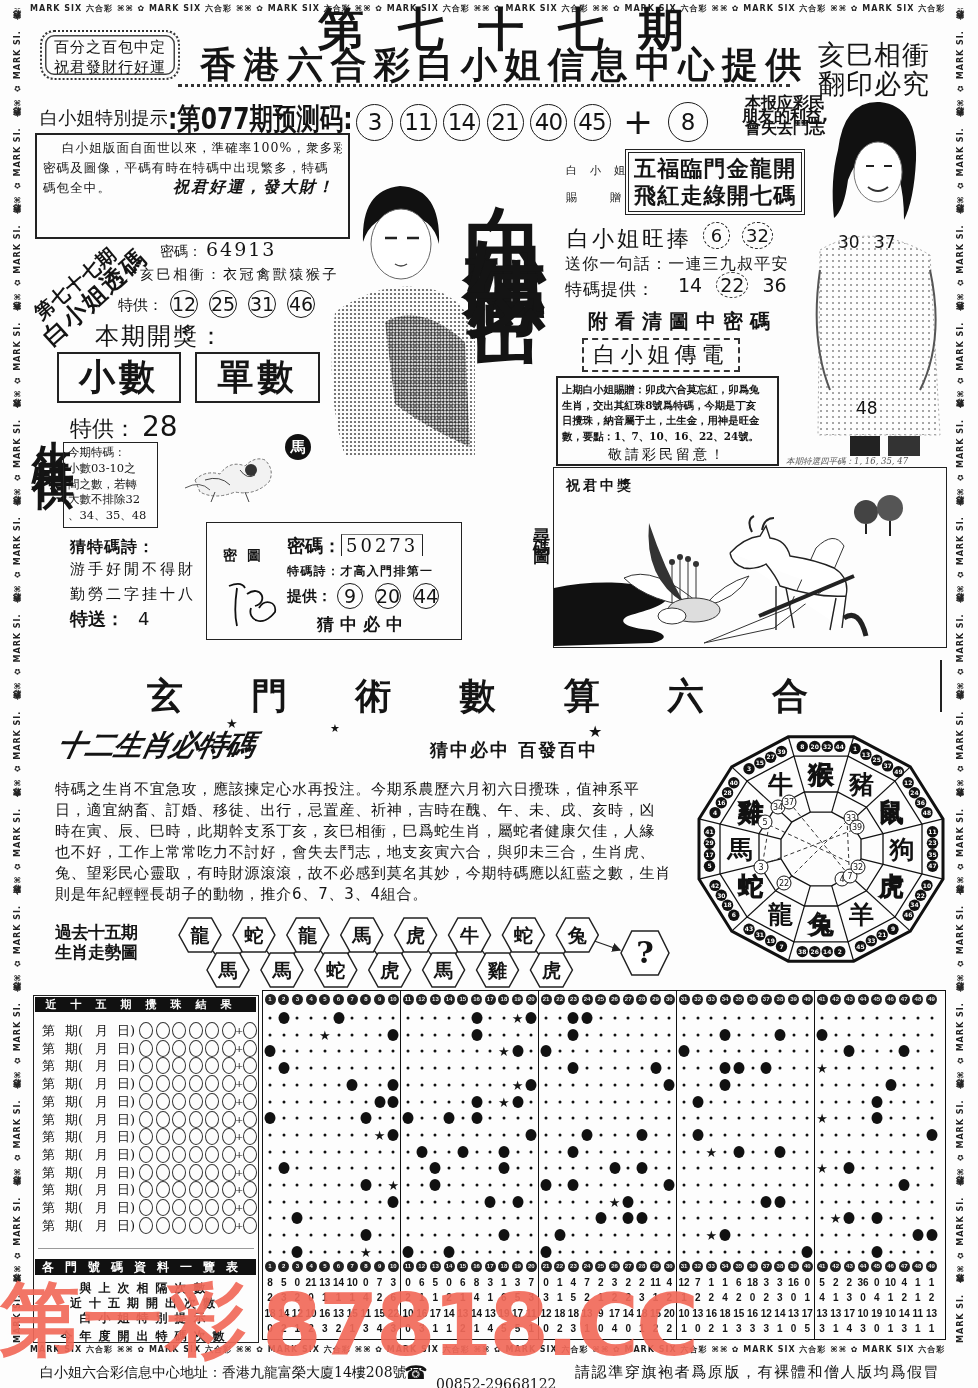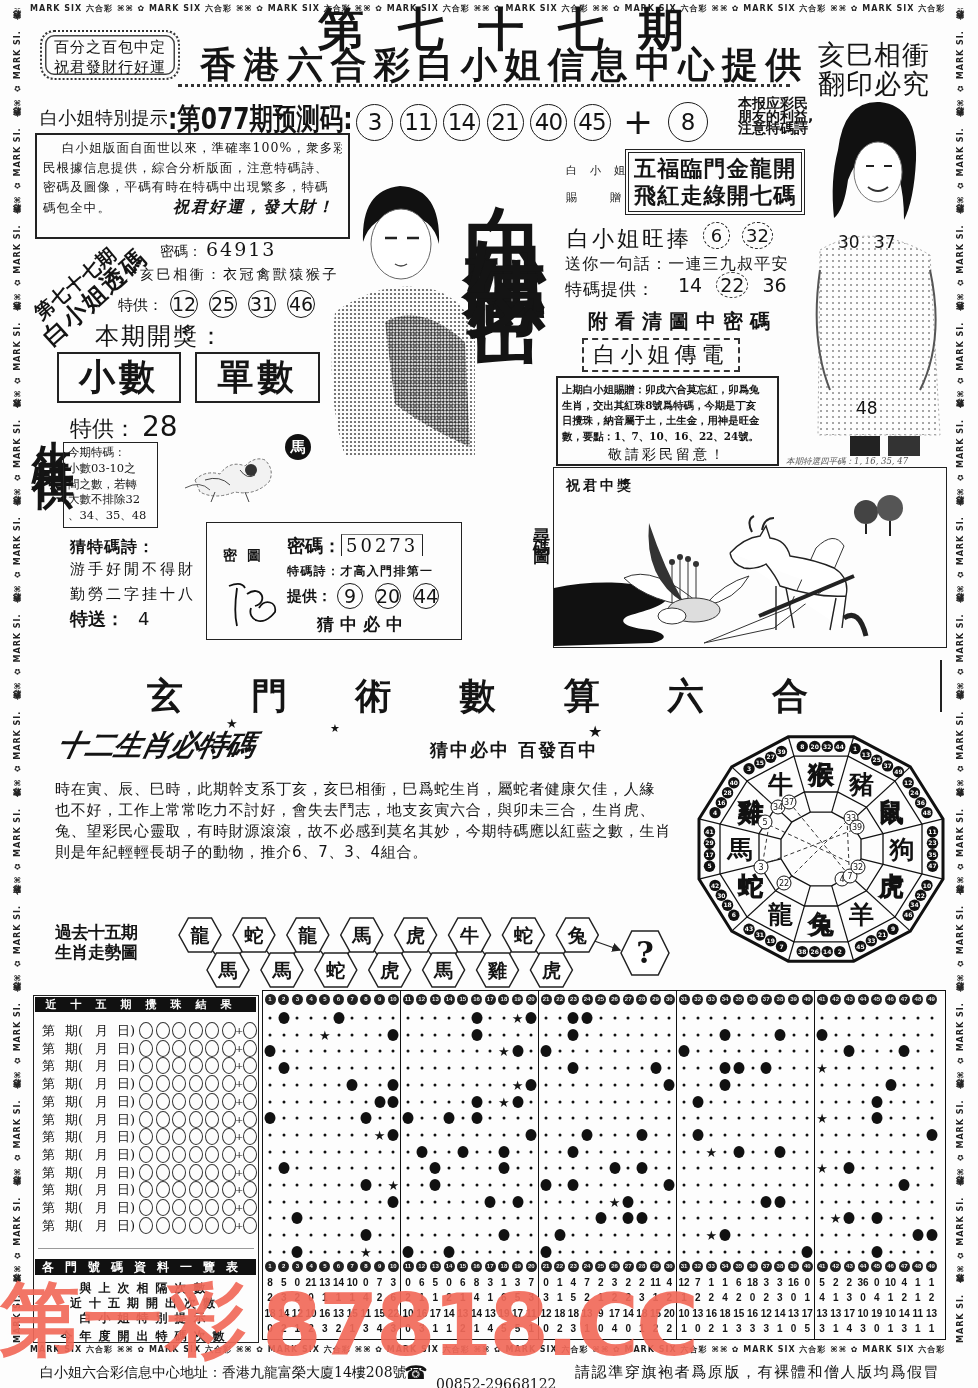--- a/index.html
+++ b/index.html
@@ -9,21 +9,21 @@
 .sf{font-family:"DejaVu Serif",serif}
 .b{font-weight:bold}
 .nw{white-space:nowrap}
 .strip-h{font-size:8px;font-weight:bold;white-space:nowrap;overflow:hidden;letter-spacing:1px;line-height:12px;color:#222}
 .strip-v{font-size:8px;font-weight:bold;white-space:nowrap;overflow:hidden;writing-mode:vertical-rl;transform:rotate(180deg);letter-spacing:1px;line-height:16px;color:#222}
 .circle{display:inline-flex;align-items:center;justify-content:center;border:1.6px solid #1a1a1a;border-radius:50%}
 .slogan{border:2px dotted #333;border-radius:14px;box-shadow:inset 0 0 0 3px #fdfdfd,inset 0 0 0 4.5px #444;font-size:15px;line-height:20px;text-align:center;padding-top:5px;letter-spacing:1px}
 .title{font-size:46px;font-weight:bold;letter-spacing:34px;line-height:50px;white-space:nowrap}
 .subtitle{font-size:36px;font-weight:bold;letter-spacing:7.5px;line-height:40px;border-bottom:3px dotted #333;padding-left:22px;white-space:nowrap}
 .genuine{font-size:27px;line-height:29px;letter-spacing:1px;white-space:nowrap}
-.note{font-size:14px;font-weight:bold;line-height:12.5px;text-align:left;white-space:nowrap}
+.note{font-size:16px;font-weight:bold;line-height:12.5px;text-align:center;white-space:nowrap}
 .pred-label{font-size:18px;letter-spacing:.3px;white-space:nowrap}
 .pred-title{font-size:30px;font-weight:bold;transform:scaleX(.78);transform-origin:left top;white-space:nowrap;line-height:34px}
 .pred-nums{display:flex;align-items:center;gap:6.5px}
 .pn{width:37px;height:37px;font-size:23px;letter-spacing:-1px}
 .pn-plus{font-size:36px;line-height:36px;margin:0 8px 0 6px}
 .intro{border:2px solid #222;padding:3px 6px;font-family:"DejaVu Serif",serif;font-size:12.5px;line-height:19.6px;letter-spacing:1.1px}
 .intro div{white-space:nowrap;overflow:hidden}
 .intro-closing{font-size:16px;font-style:italic;font-weight:bold;margin-left:62px;letter-spacing:2px}
 .stamp1{font-size:19px;letter-spacing:1px;transform:rotate(-40deg);text-align:center;line-height:22px;white-space:nowrap}
 .stamp2{font-size:24px;letter-spacing:2px;transform:rotate(-42deg);text-align:center;line-height:26px;white-space:nowrap}
@@ -102,39 +102,38 @@
 </div>
 <div class="bx sf title" style="left:318px;top:4px">第七十七期</div>
 <div class="bx sf subtitle" style="left:178px;top:44px;width:612px">香港六合彩白小姐信息中心提供</div>
 <div class="bx genuine" style="left:818px;top:40px">
   <div>亥巳相衝</div>
   <div>翻印必究</div>
 </div>
 <div class="bx note" style="left:738px;top:97px;width:94px">
   <div>本报应彩民</div>
   <div>朋友的利益,</div>
-  <div>注意特碼詩</div>
+  <div>會失去鬥志</div>
 </div>
 
 <div class="bx pred-label" style="left:40px;top:106px">白小姐特別提示</div>
 <div class="bx pred-title" style="left:168px;top:102px">:第077期预测码:</div>
 <div class="bx pred-nums" style="left:356px;top:102px">
   <span class="circle pn">3</span>
   <span class="circle pn">11</span>
   <span class="circle pn">14</span>
   <span class="circle pn">21</span>
   <span class="circle pn">40</span>
   <span class="circle pn">45</span>
   <span class="pn-plus">+</span>
   <span class="circle pn" style="width:40px;height:40px">8</span>
 </div>
 
 <div class="bx intro" style="left:35px;top:133px;width:315px;height:106px">
   <div style="padding-left:19px">白小姐版面自面世以來，準確率100%，衆多彩</div>
-  <div>民根據信息提供，綜合分析版面，注意特碼詩、</div>
   <div>密碼及圖像，平碼有時在特碼中出現繁多，特碼</div>
   <div><span>碼包全中。</span><span class="intro-closing sf">祝君好運，發大財！</span></div>
 </div>
 
 <div class="bx sf b stamp1" style="left:25px;top:272px;width:100px">第七十七期</div>
 <div class="bx sf b stamp2" style="left:30px;top:285px;width:128px">白小姐透碼</div>
 <div class="bx sf code" style="left:160px;top:238px">
   <span>密碼：</span><span class="v">64913</span>
 </div>
 <div class="bx sf poem1" style="left:140px;top:266px">
@@ -299,20 +298,22 @@
   <span>六</span>
   <span>合</span>
 </div>
 <div class="bx sf ztitle" style="left:58px;top:726px">十二生肖必特碼</div>
 <span class="bx" style="left:226px;top:716px;font-size:13px">★</span>
 <span class="bx" style="left:330px;top:722px;font-size:11px">★</span>
 <div class="bx slogan2" style="left:430px;top:738px">猜中必中 百發百中</div>
 <span class="bx" style="left:588px;top:722px;font-size:16px">★</span>
 
 <div class="bx para" style="left:55px;top:779px;width:612px">
+  <div>特碼之生肖不宜急攻，應該揀定心水再投注。今期系農歷六月初六日攪珠，值神系平</div>
+  <div>日，適宜納畜、訂婚、移徒、出行，忌置産、祈神，吉時在醜、午、未、戌、亥時，凶</div>
   <div>時在寅、辰、巳時，此期幹支系丁亥，亥巳相衝，巳爲蛇生肖，屬蛇者健康欠佳，人緣</div>
   <div>也不好，工作上常常吃力不討好，會失去鬥志，地支亥寅六合，與卯未三合，生肖虎、</div>
   <div>兔、望彩民心靈取，有時財源滾滾，故不必感到莫名其妙，今期特碼應以紅藍之數，生肖</div>
   <div>則是年紀輕輕長胡子的動物，推介6、7、3、4組合。</div>
 </div>
 
 <div class="bx trend-label" style="left:55px;top:922px">
   <div>過去十五期</div>
   <div>生肖走勢圖</div>
 </div>

